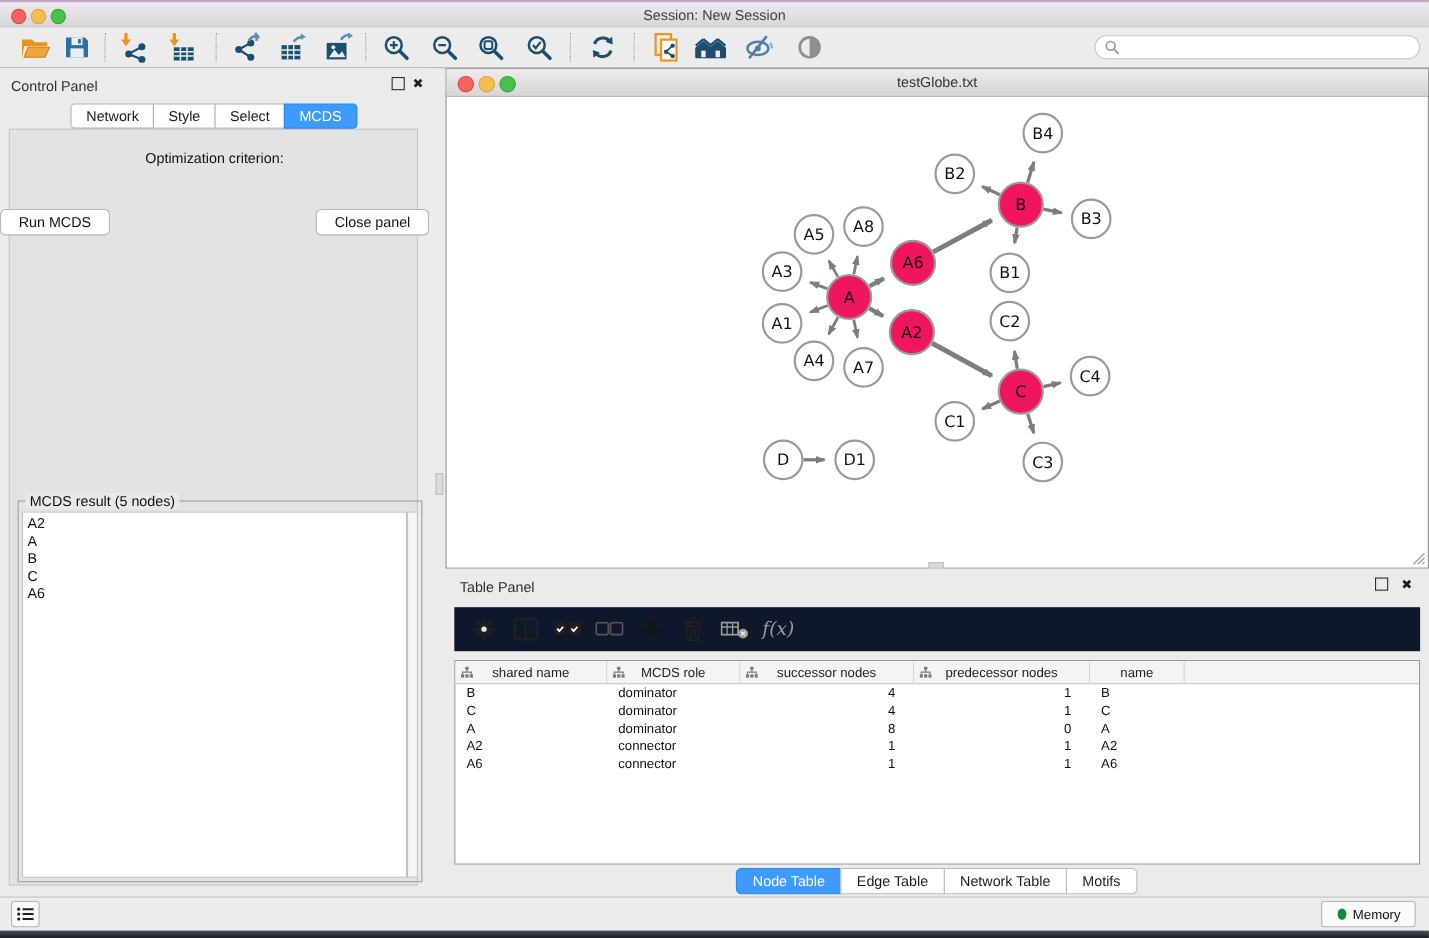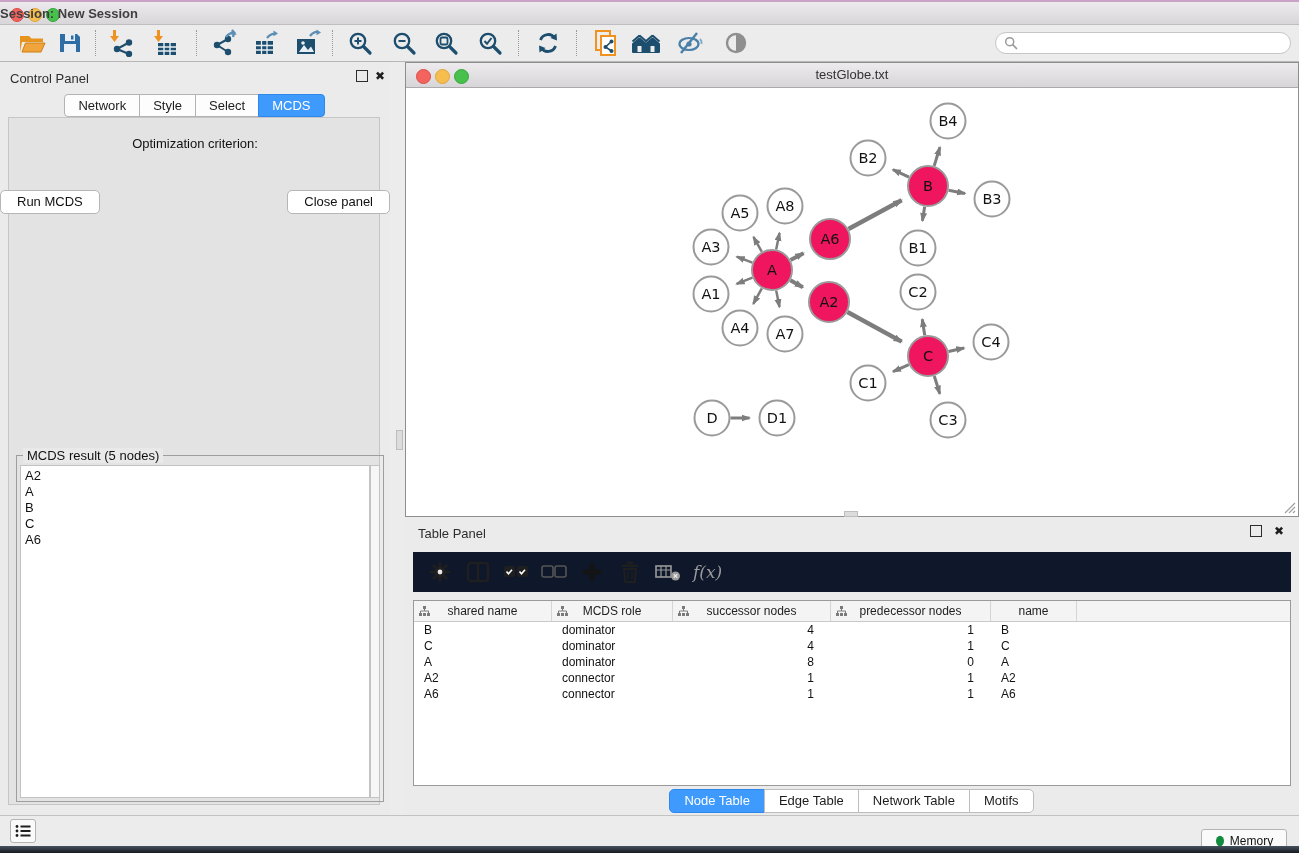--- a/index.html
+++ b/index.html
@@ -9,21 +9,21 @@
     font-family:"Liberation Sans","DejaVu Sans",sans-serif;
     -webkit-font-smoothing:antialiased;
   }
   .abs{position:absolute;}
 
   
   #titlebar{left:0;top:0;width:1299px;height:25px;
     background:linear-gradient(#eceaec,#d9d6d9);
     border-top:2px solid #c9a2c5;border-bottom:1px solid #c0bdc0;box-sizing:border-box;}
   .traffic{width:12px;height:12px;border-radius:50%;top:6px;}
-  #win-title{width:100%;top:4px;font-size:13px;color:#3f3f3f;font-weight:bold;}
+  #win-title{width:100%;text-align:center;top:4px;font-size:13px;color:#3f3f3f;}
 
   
   #toolbar{left:0;top:25px;width:1299px;height:37px;background:#ececec;
     border-bottom:1px solid #b7b7b7;box-sizing:border-box;}
   .tbtn{top:3px;width:36px;height:30px;display:flex;align-items:center;justify-content:center;}
   .tsep{top:5px;width:0;height:26px;border-left:1px dotted #9a9a9a;}
   #search-wrap{top:7px;left:995px;width:296px;height:22px;background:#fff;
     border:1px solid #c6c6c6;border-radius:12px;display:flex;align-items:center;padding-left:8px;box-sizing:border-box;}
   #search-input{border:none;outline:none;flex:1;font-size:12px;height:16px;background:transparent;margin-left:4px;}
 
@@ -87,21 +87,21 @@
   .btab{font-size:13px;background:#fff;border:1px solid #bdbdbd;color:#1c1c1c;
     padding:3px 14px 4px;margin-left:-1px;white-space:nowrap;}
   .btab:first-child{border-radius:5px 0 0 5px;}
   .btab:last-child{border-radius:0 5px 5px 0;}
   .btab.active{background:#3e9afd;border-color:#2f87ec;color:#fff;}
 
   
   #statusbar{left:0;top:815px;width:1299px;height:31px;background:#ececec;border-top:1px solid #c2c2c2;box-sizing:border-box;}
   .status-btn{top:3px;height:24px;background:#fafafa;border:1px solid #b4b4b4;border-radius:3px;
     display:flex;align-items:center;justify-content:center;box-sizing:border-box;}
-  #memory-btn{right:12px;width:86px;gap:5px;font-size:12px;color:#111;margin-top:10px;}
+  #memory-btn{right:12px;width:86px;gap:5px;font-size:12px;color:#111;}
   #desktop-strip{left:0;top:846px;width:1299px;height:7px;background:linear-gradient(#46525f,#151a20);}
   svg{display:block;}
 </style>
 </head>
 <body>
 
 <div id="titlebar" class="abs">
   <div class="traffic abs" style="left:10px;background:#f4645f;border:1px solid #de4a45;"></div>
   <div class="traffic abs" style="left:28px;background:#f6be4f;border:1px solid #dfa53a;"></div>
   <div class="traffic abs" style="left:46px;background:#48c04c;border:1px solid #35a73c;"></div>

